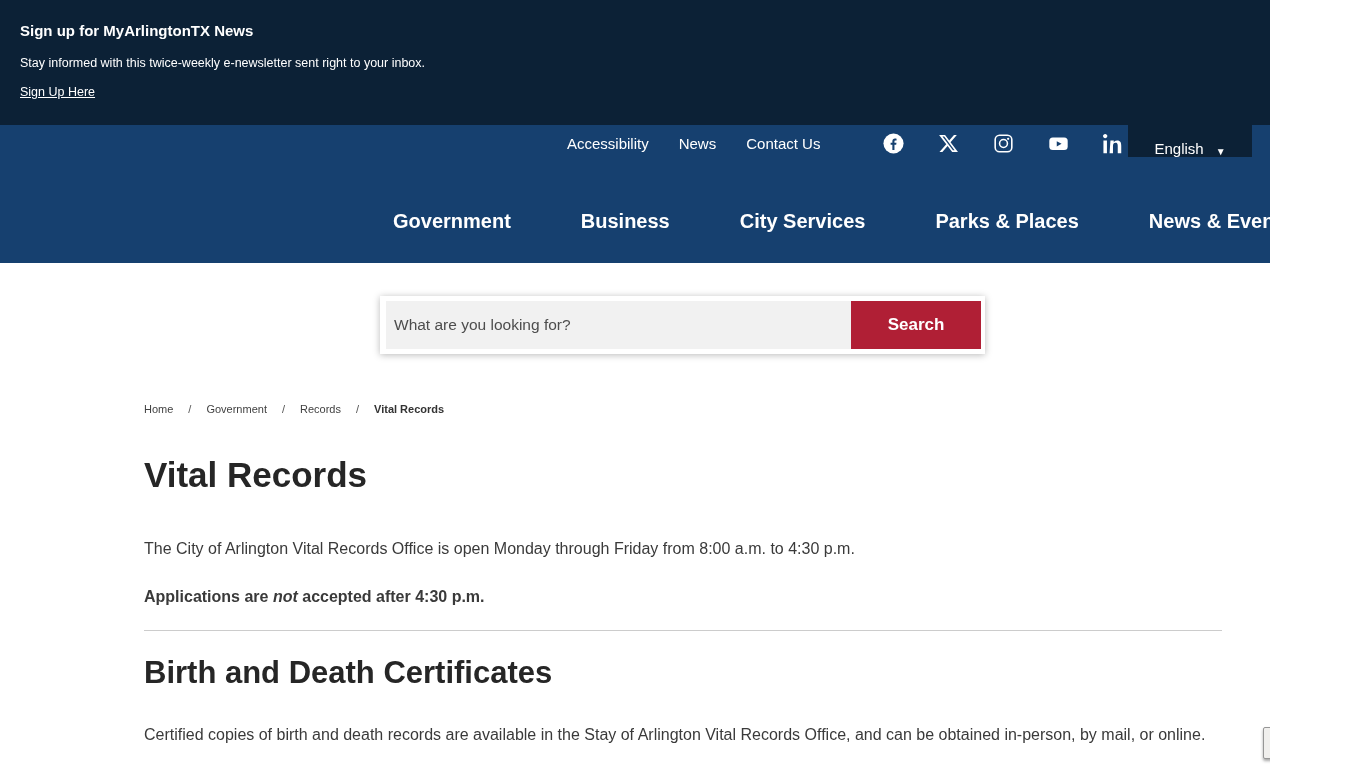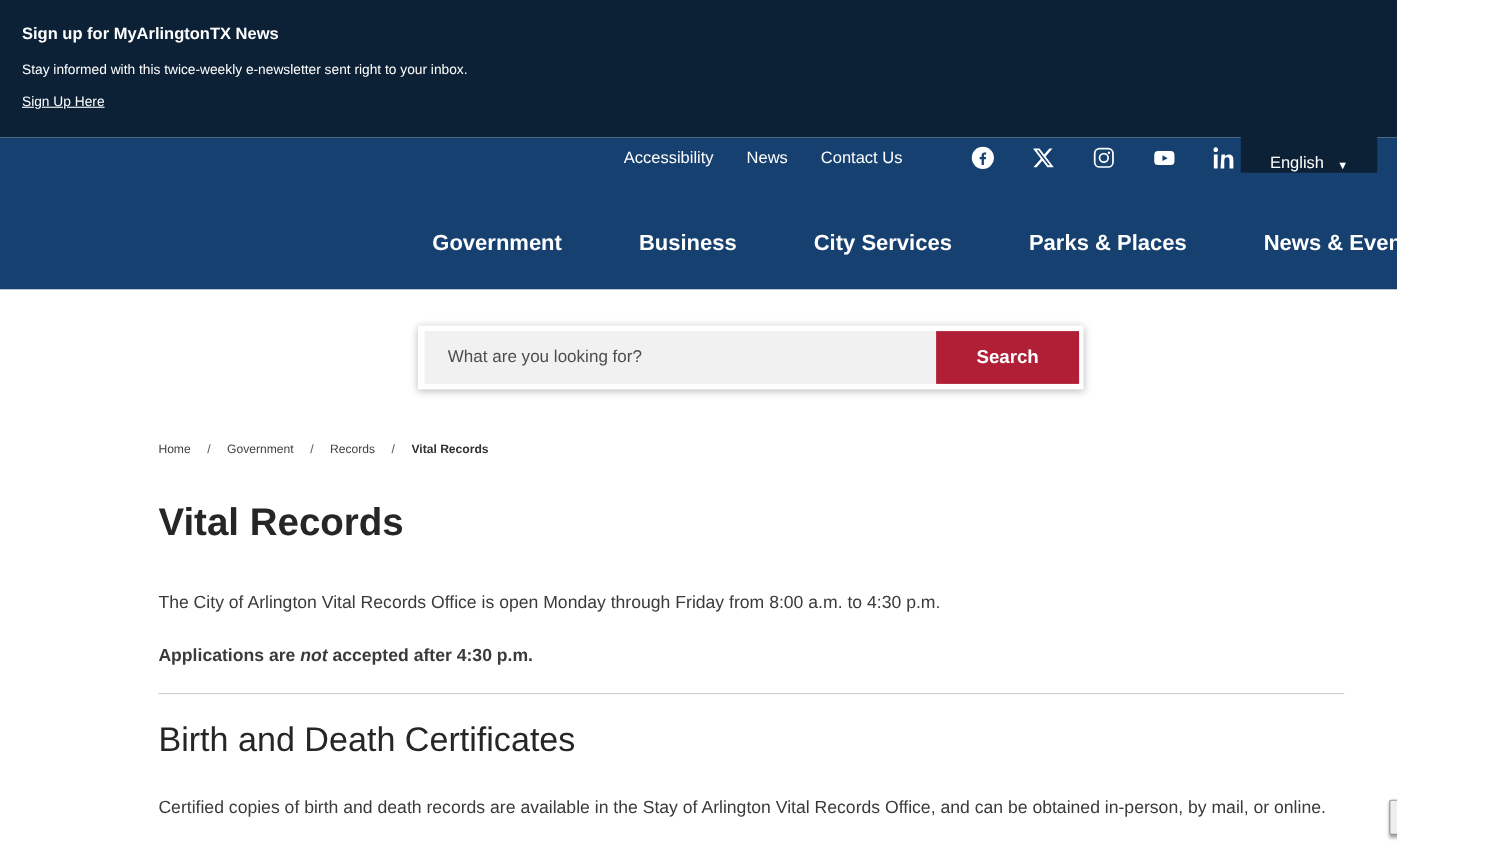--- a/index.html
+++ b/index.html
@@ -92,21 +92,21 @@
     box-shadow: 0 1px 7px rgba(0,0,0,0.28);
     display: flex; align-items: center;
     padding: 5px 4px 5px 6px;
   }
   .search-input {
     flex: 1; height: 48px;
     background: #f1f1f1;
     border: none; outline: none;
     font-family: "Liberation Sans", "DejaVu Sans", sans-serif;
     font-size: 15.5px; color: #444;
-    padding: 0 21px;
+    padding: 0 8px;
   }
   .search-input::placeholder { color: #4d4d4d; opacity: 1; }
   .search-button {
     width: 130px; height: 48px;
     background: #b01f35;
     color: #fff; border: none;
     font-family: "Liberation Sans", "DejaVu Sans", sans-serif;
     font-size: 17px; font-weight: bold;
     cursor: pointer;
   }
@@ -135,21 +135,21 @@
     font-size: 16px; font-weight: bold; color: #3a3a3a;
   }
   .notice-text .em { font-style: italic; }
   .divider {
     position: absolute; left: 144px; top: 630px;
     width: 1078px; height: 0;
     border-top: 1px solid #ccc;
   }
   .section-heading {
     position: absolute; left: 144px; top: 655px;
-    font-size: 31px; font-weight: normal; color: #262626;
+    font-size: 31px; font-weight: bold; color: #262626;
   }
   .section-body {
     position: absolute; left: 144px; top: 721px;
     width: 1080px;
     font-size: 16px; line-height: 27px; color: #3a3a3a;
   }
 
   
   .widget-close {
     position: absolute; left: 1263px; top: 727px;

